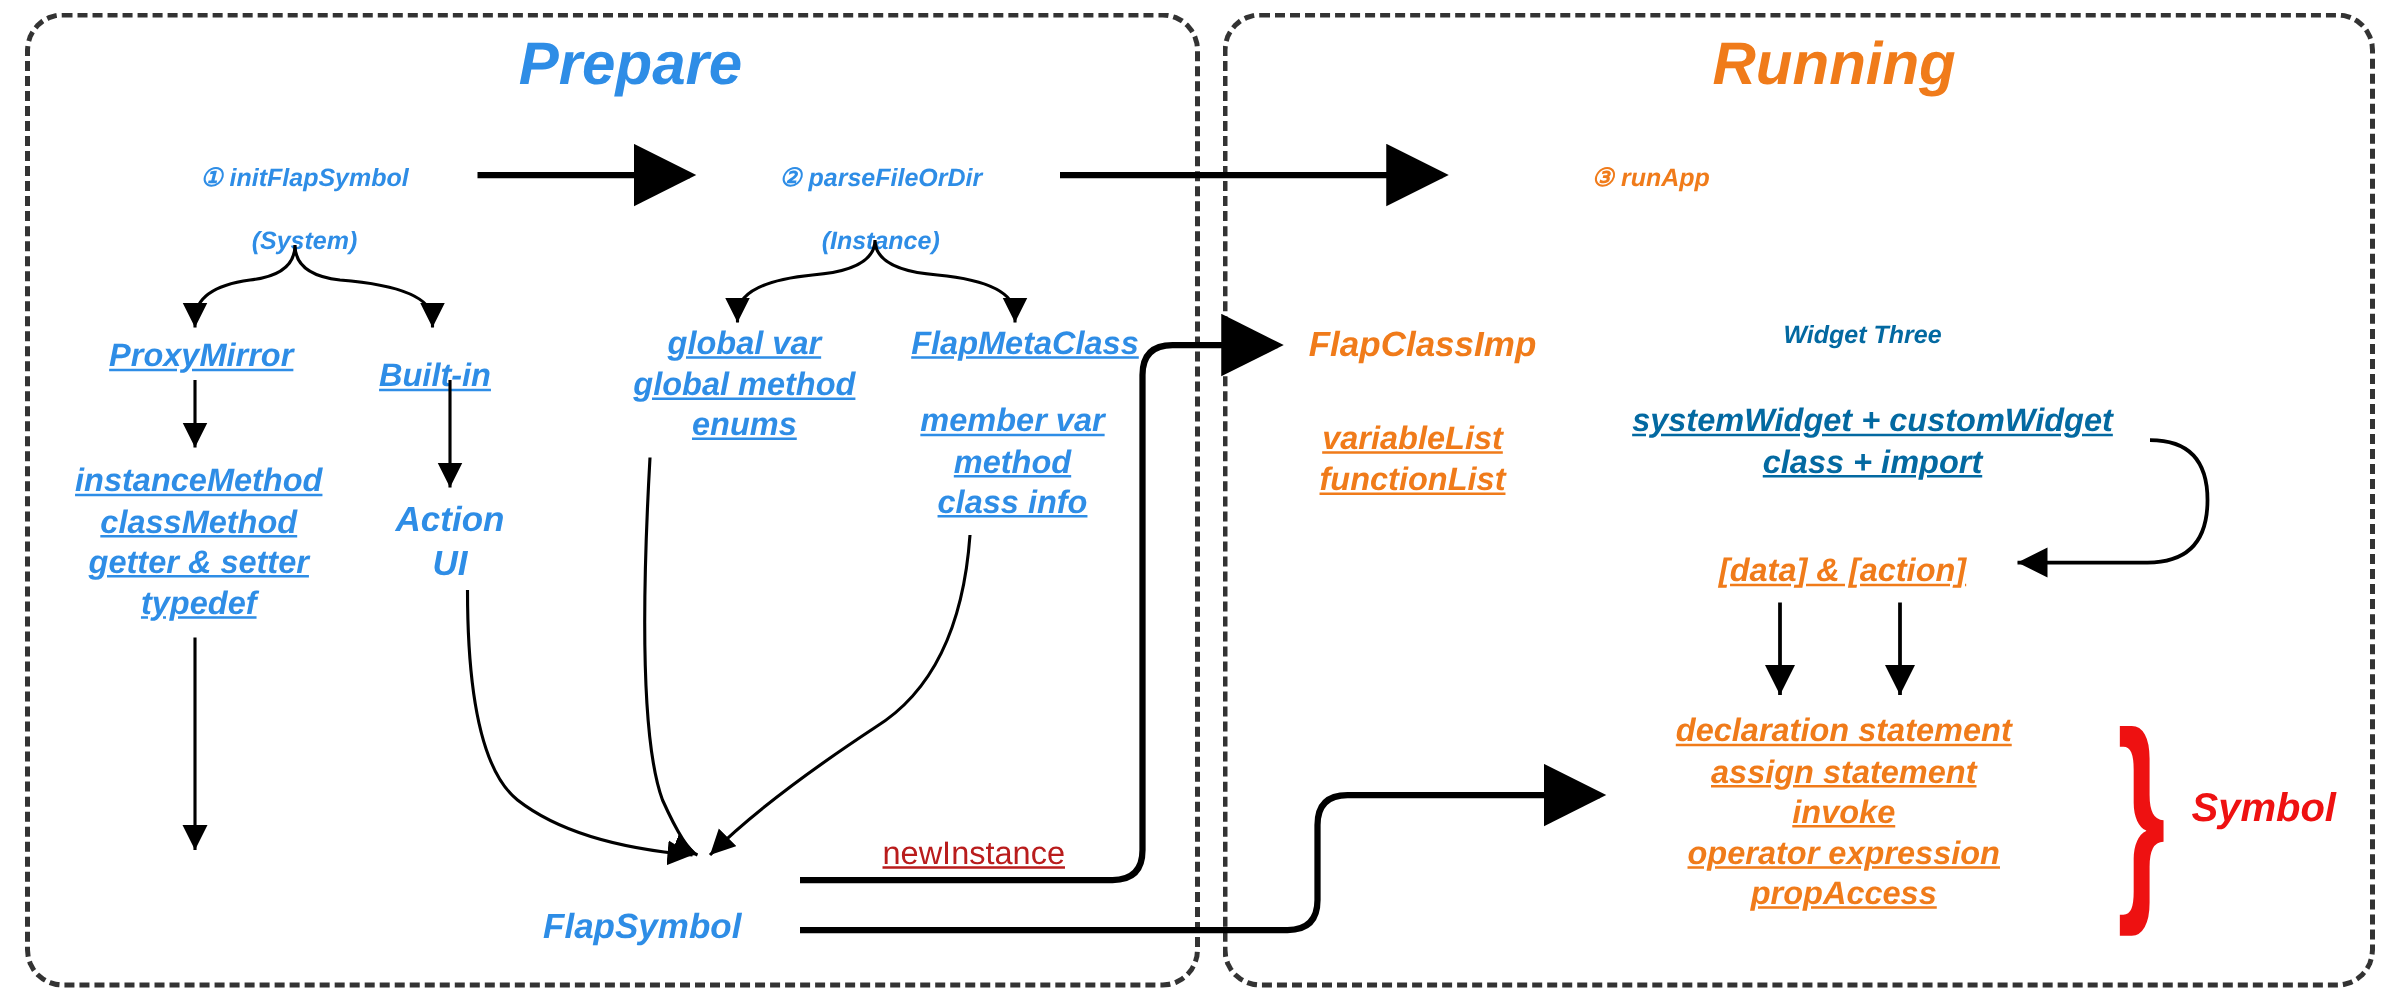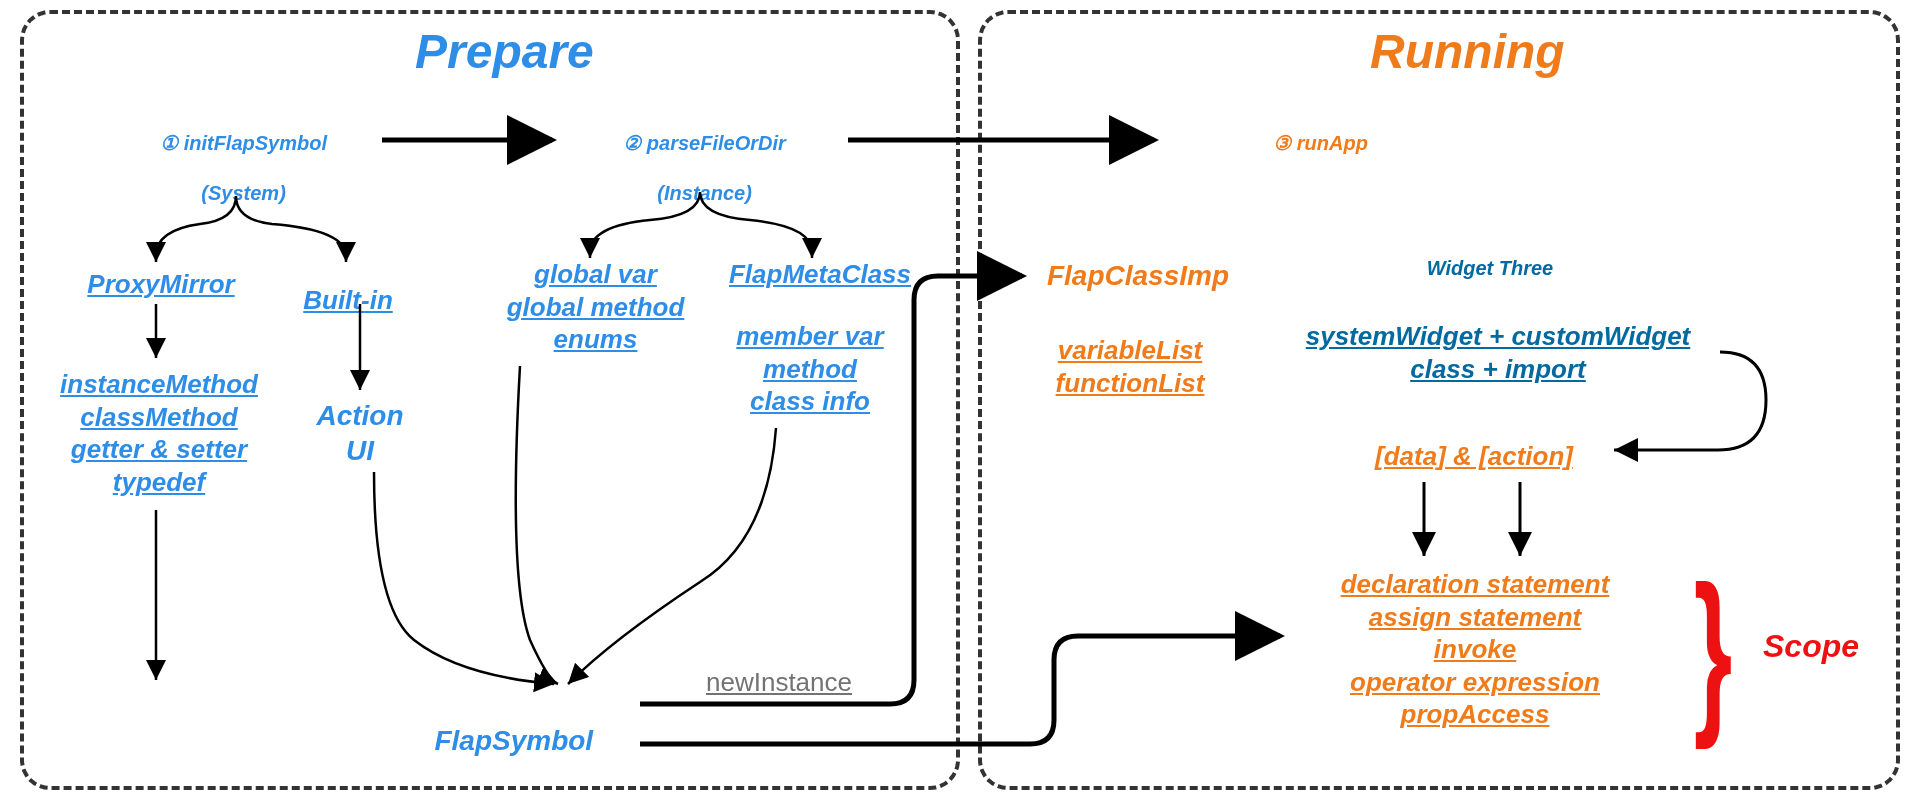--- a/index.html
+++ b/index.html
@@ -28,21 +28,21 @@
     font-weight: bold;
     font-style: italic;
     text-align: center;
     line-height: 1.25;
     white-space: pre;
   }
   .blue  { color: #2e8de6; }
   .orange{ color: #f07b1a; }
   .green { color: #0369a1; }
   .red   { color: #e11; }
-  .black { color: #737373; font-style: normal; font-weight: 500; }
+  .black { color: #b91c1c; font-style: normal; font-weight: 500; }
   .f24 { font-size: 24px; }
   .f26 { font-size: 26px; text-decoration: underline; }
   .f28 { font-size: 28px; }
   .f30 { font-size: 20px; }
   .f32 { font-size: 32px; }
   svg { position:absolute; top:0; left:0; pointer-events:none; }
 </style>
 </head>
 <body>
 
@@ -98,21 +98,21 @@
 functionList</div>
 <div class="label green f30" style="left:1360px; top:256px; width:260px;">Widget Three</div>
 <div class="label green f26" style="left:1278px; top:320px; width:440px;">systemWidget + customWidget
 class + import</div>
 <div class="label orange f26" style="left:1344px; top:440px; width:260px;">[data] &amp; [action]</div>
 <div class="label orange f26" style="left:1290px; top:568px; width:370px;">declaration statement
 assign statement
 invoke
 operator expression
 propAccess</div>
-<div class="label red f32" style="left:1746px; top:626px; width:130px;">Scope</div>
+<div class="label red f32" style="left:1746px; top:626px; width:130px;">Symbol</div>
 
 <div style="position:absolute; left:1678px; top:560px; color:#e11; font-size:180px; font-weight:bold; transform:scaleX(0.55); line-height:1;">}</div>
 
 <svg width="1920" height="800">
   <defs>
     <marker id="ah" markerWidth="12" markerHeight="12" refX="9" refY="5" orient="auto">
       <path d="M0,0 L10,5 L0,10 z" fill="#000"></path>
     </marker>
     <marker id="ahs" markerWidth="10" markerHeight="10" refX="8" refY="4" orient="auto">
       <path d="M0,0 L8,4 L0,8 z" fill="#000"></path>

